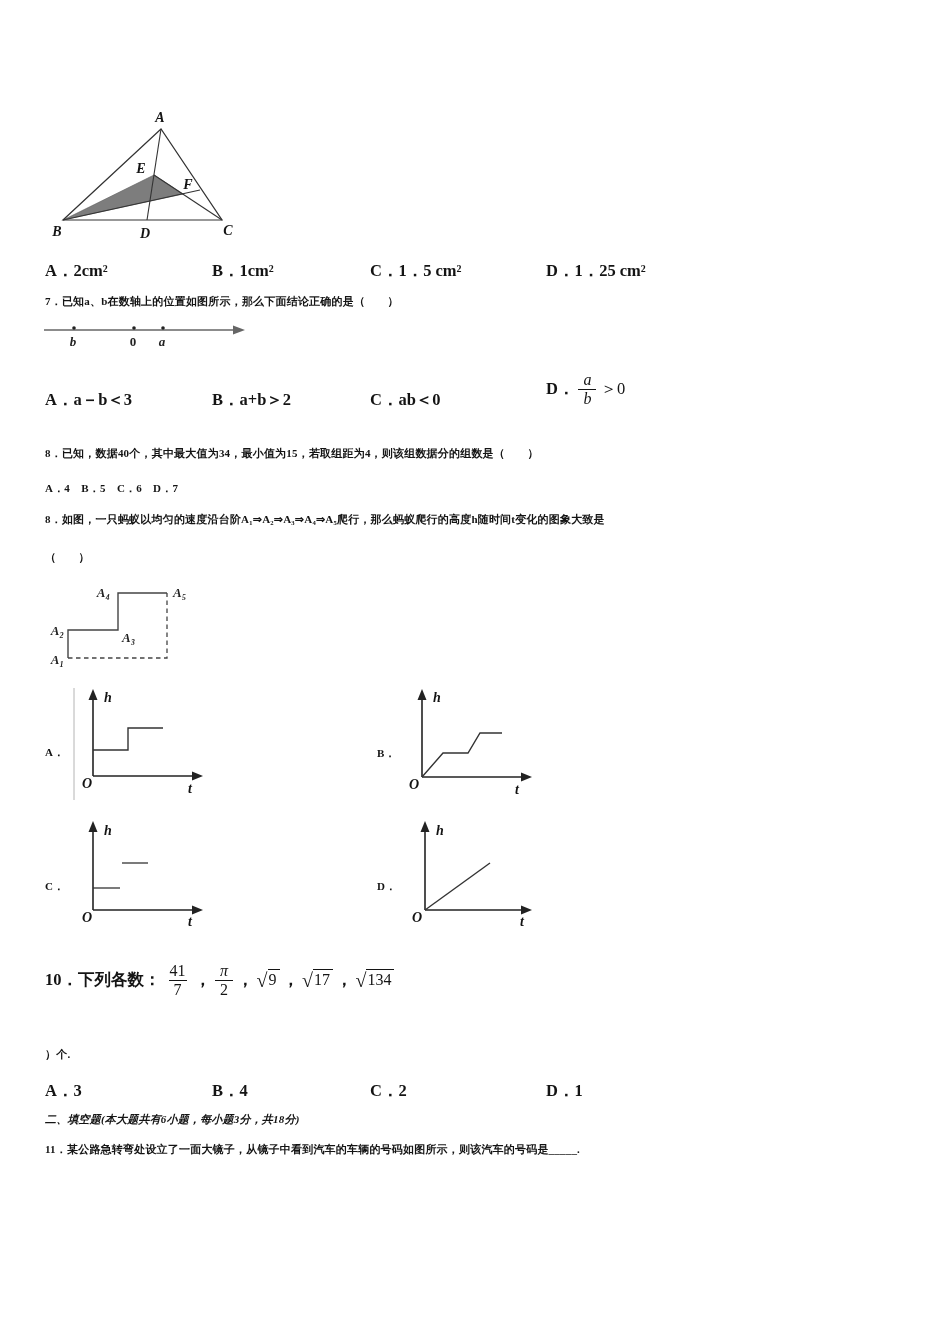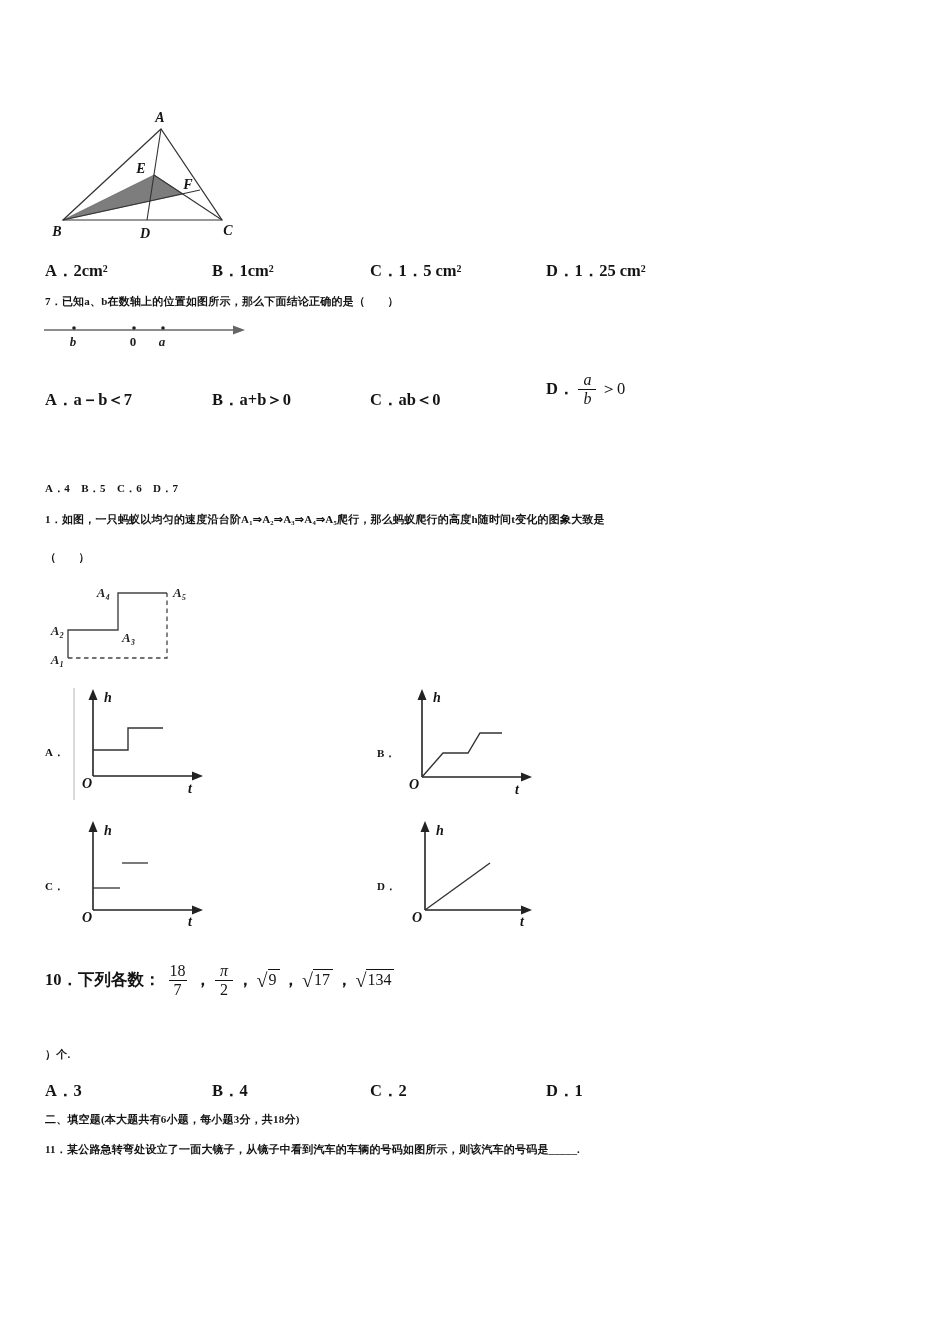--- a/index.html
+++ b/index.html
@@ -58,36 +58,37 @@
     <polygon points="205,12 193,7.5 193,16.5" fill="#666"></polygon>
     <circle cx="34" cy="10" r="1.8" fill="#222"></circle>
     <circle cx="94" cy="10" r="1.8" fill="#222"></circle>
     <circle cx="123" cy="10" r="1.8" fill="#222"></circle>
     <text x="33" y="28" text-anchor="middle" class="small-figlab">b</text>
     <text x="93" y="28" text-anchor="middle" style="font-size:13px;fill:#222;">0</text>
     <text x="122" y="28" text-anchor="middle" class="small-figlab">a</text>
   </svg>
 
   <div class="row" style="top:358px;height:56px;">
-    <div class="cell c1" style="top:31px;">A．a－b＜7</div>
-    <div class="cell c2" style="top:31px;">B．a+b＞0</div>
+    <div class="cell c1" style="top:31px;">A．a－b＜3</div>
+    <div class="cell c2" style="top:31px;">B．a+b＞2</div>
     <div class="cell c3" style="top:31px;">C．ab＜0</div>
     <div class="cell c4 dopt" style="top:6px;">
       <span>D．</span>
       <span class="frac">
         <span class="num it">a</span>
         <span class="den it">b</span>
       </span>
       <span style="font-weight:normal;">＞0</span>
     </div>
   </div>
 
+  <div class="abs txt" style="left:45px;top:447px;">8．已知，数据40个，其中最大值为34，最小值为15，若取组距为4，则该组数据分的组数是（　　）</div>
   <div class="abs txt" style="left:45px;top:482px;">A．4　B．5　C．6　D．7</div>
 
-  <div class="abs txt" style="left:45px;top:513px;">1．如图，一只蚂蚁以均匀的速度沿台阶A₁⇒A₂⇒A₃⇒A₄⇒A₅爬行，那么蚂蚁爬行的高度h随时间t变化的图象大致是</div>
+  <div class="abs txt" style="left:45px;top:513px;">8．如图，一只蚂蚁以均匀的速度沿台阶A₁⇒A₂⇒A₃⇒A₄⇒A₅爬行，那么蚂蚁爬行的高度h随时间t变化的图象大致是</div>
   <div class="abs txt" style="left:45px;top:551px;">（　　）</div>
 
   <svg class="abs" style="left:40px;top:578px;" width="200" height="95" viewBox="0 0 200 95">
     <polyline points="28,80 28,52 78,52 78,15 127,15" fill="none" stroke="#444" stroke-width="1.4"></polyline>
     <polyline points="28,80 127,80 127,15" fill="none" stroke="#444" stroke-width="1.3" stroke-dasharray="4.5,3.5"></polyline>
     <text x="70" y="19" text-anchor="end" class="small-figlab">A₄</text>
     <text x="133" y="19" class="small-figlab">A₅</text>
     <text x="24" y="57" text-anchor="end" class="small-figlab">A₂</text>
     <text x="82" y="64" class="small-figlab">A₃</text>
     <text x="24" y="86" text-anchor="end" class="small-figlab">A₁</text>
@@ -139,21 +140,21 @@
     <polygon points="129,92 118,87.5 118,96.5" fill="#222"></polygon>
     <path d="M22,92 L87,45" fill="none" stroke="#333" stroke-width="1.4"></path>
     <text x="33" y="17" class="figlab">h</text>
     <text x="9" y="104" class="figlab">O</text>
     <text x="117" y="108" class="figlab">t</text>
   </svg>
 
   <div class="abs mathline" style="left:45px;top:950px;height:60px;">
     <span class="t">10．下列各数：</span>
     <span class="frac">
-      <span class="num">18</span>
+      <span class="num">41</span>
       <span class="den">7</span>
     </span>
     <span class="t">，</span>
     <span class="frac">
       <span class="num it">π</span>
       <span class="den">2</span>
     </span>
     <span class="t">，</span>
     <span class="sqrt">
       <span class="rad">√</span>
@@ -172,16 +173,16 @@
   </div>
   <div class="abs txt" style="left:45px;top:1048px;">）个.</div>
 
   <div class="row" style="top:1080px;">
     <div class="cell c1">A．3</div>
     <div class="cell c2">B．4</div>
     <div class="cell c3">C．2</div>
     <div class="cell c4">D．1</div>
   </div>
 
-  <div class="abs txt" style="left:45px;top:1113px;">二、填空题(本大题共有6小题，每小题3分，共18分)</div>
+  <div class="abs txt" style="left:45px;top:1113px;font-style:italic;">二、填空题(本大题共有6小题，每小题3分，共18分)</div>
   <div class="abs txt" style="left:45px;top:1143px;font-family:Liberation Serif, serif;">11．某公路急转弯处设立了一面大镜子，从镜子中看到汽车的车辆的号码如图所示，则该汽车的号码是_____.</div>
 
 </div>
 
 </body></html>

